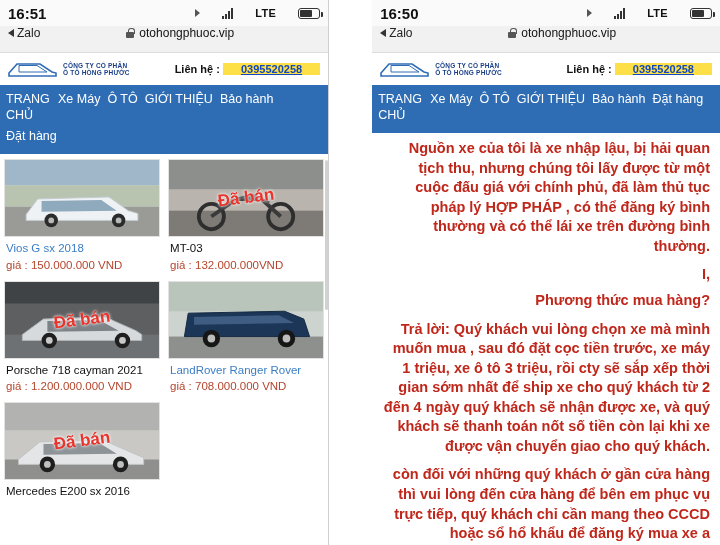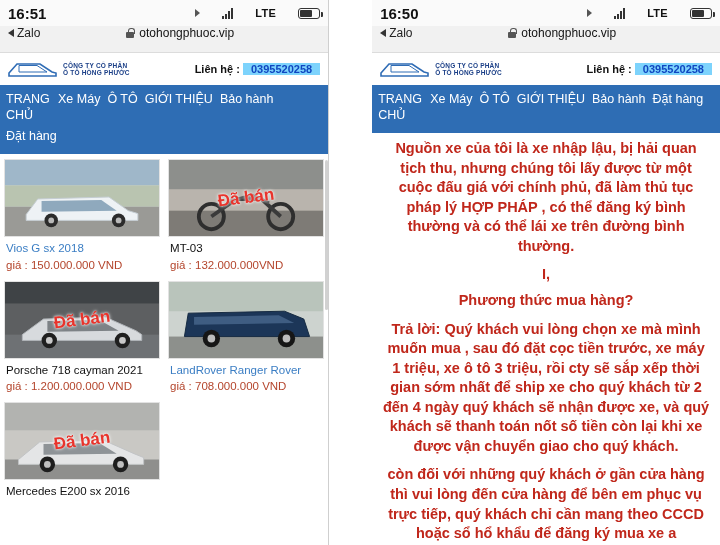--- a/index.html
+++ b/index.html
@@ -66,21 +66,21 @@
   .logo-box { display: flex; align-items: center; gap: 3px; padding-left: 2px; }
   .logo-car {
     width: 54px; height: 20px; position: relative;
   }
   .logo-car svg { display: block; }
   .logo-text { font-size: 6.5px; color: #1b3f87; line-height: 1.1; font-weight: bold; letter-spacing: .2px; }
   .contact-chip {
     font-size: 11px; color: #111; font-weight: bold; white-space: nowrap;
     margin-right: 4px;
   }
-  .contact-chip .phone { background: #7dd3fc; color: #1046c0; padding: 0 8px; }
+  .contact-chip .phone { background: #fde047; color: #1046c0; padding: 0 18px; text-decoration: underline; }
 
   
   .nav {
     background: #2e6db4; color: #fff; padding: 4px 6px 6px;
     display: flex; flex-wrap: wrap; align-items: flex-start;
     font-size: 12.5px; min-height: 48px;
   }
   .nav-item { padding: 3px 7px 3px 0; line-height: 1.25; white-space: pre-line; }
   .nav-item.wrapped { width: 52px; }
 
@@ -100,21 +100,21 @@
   }
   .card-title { font-size: 11.5px; color: #111; padding: 5px 2px 2px; line-height: 1.2; }
   .card-title.link { color: #3b7ec4; }
   .card-price { font-size: 11.5px; color: #b4452c; padding: 1px 2px; }
 
   
   .article {
     padding: 6px 10px 0; text-align: center;
     color: #c0271b; font-size: 14.5px; font-weight: bold; line-height: 1.35;
   }
-  .article p { margin-bottom: 9px; }
+  .article p { margin-bottom: 9px; text-align: right; }
   .article .center-i { margin: 4px 0 6px; }
 
   
   .scrollhint {
     position: absolute; right: 0; top: 160px; width: 3px; height: 150px;
     background: rgba(0,0,0,.18); border-radius: 2px;
   }
 </style>
 </head>
 <body>

